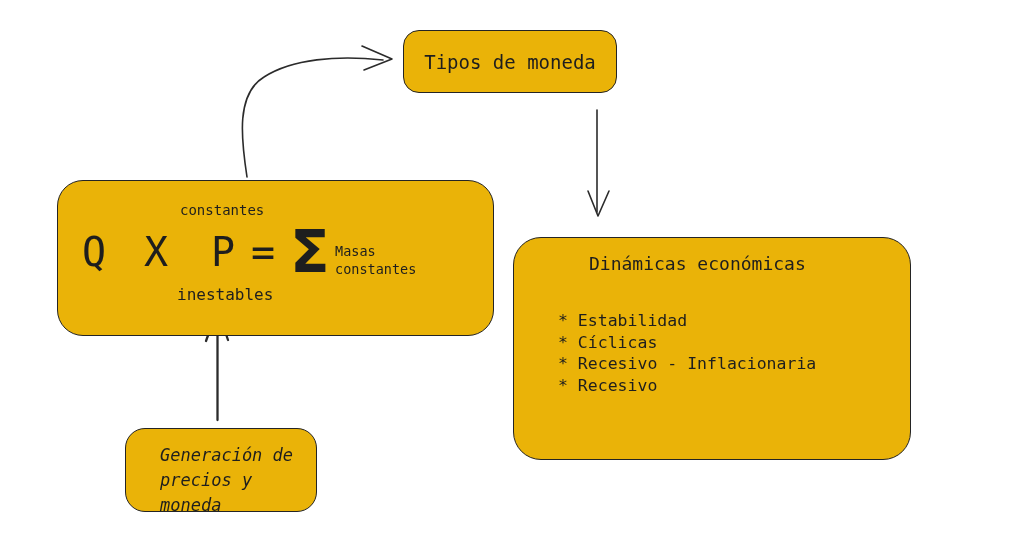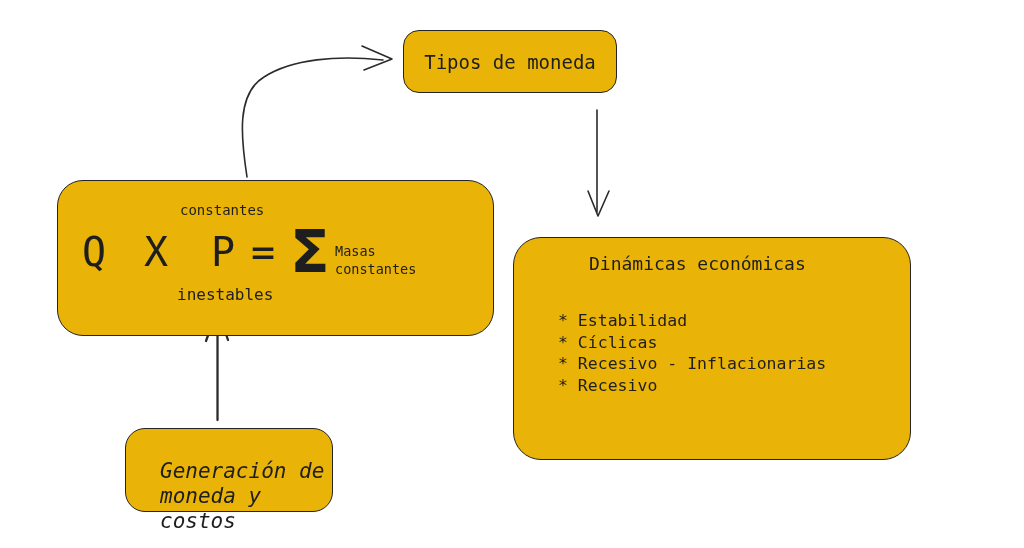--- a/index.html
+++ b/index.html
@@ -85,24 +85,24 @@
   }
   .node-formula .sigma-caption {
     position: absolute;
     left: 277px; top: 61px;
     font-size: 13.5px;
     line-height: 18px;
   }
   
   .node-generacion {
     left: 125px; top: 428px;
-    width: 208px; height: 84px;
+    width: 192px; height: 84px;
     border-radius: 20px;
-    padding: 30px 0 0 34px;
-    font-size: 21px;
+    padding: 14px 0 0 34px;
+    font-size: 17px;
     line-height: 25px;
     font-style: italic;
   }
   
   .node-dinamicas {
     left: 513px; top: 237px;
     width: 398px; height: 223px;
     border-radius: 28px;
   }
   .node-dinamicas .title {
@@ -156,26 +156,26 @@
     <span class="sigma">Σ</span>
     <span class="sigma-caption">
       <span style="display:block">Masas</span>
       <span style="display:block">constantes</span>
     </span>
     <span class="lbl-bottom">inestables</span>
   </div>
 
   <div class="node node-generacion">
     <span style="display:block">Generación de</span>
-    <span style="display:block">moneda y costos</span>
+    <span style="display:block">precios y moneda</span>
   </div>
 
   <div class="node node-dinamicas">
     <span class="title">Dinámicas económicas</span>
     <ul>
       <li>* Estabilidad</li>
       <li>* Cíclicas</li>
-      <li>* Recesivo - Inflacionarias</li>
+      <li>* Recesivo - Inflacionaria</li>
       <li>* Recesivo</li>
     </ul>
   </div>
 
 </div>
 
 </body></html>

